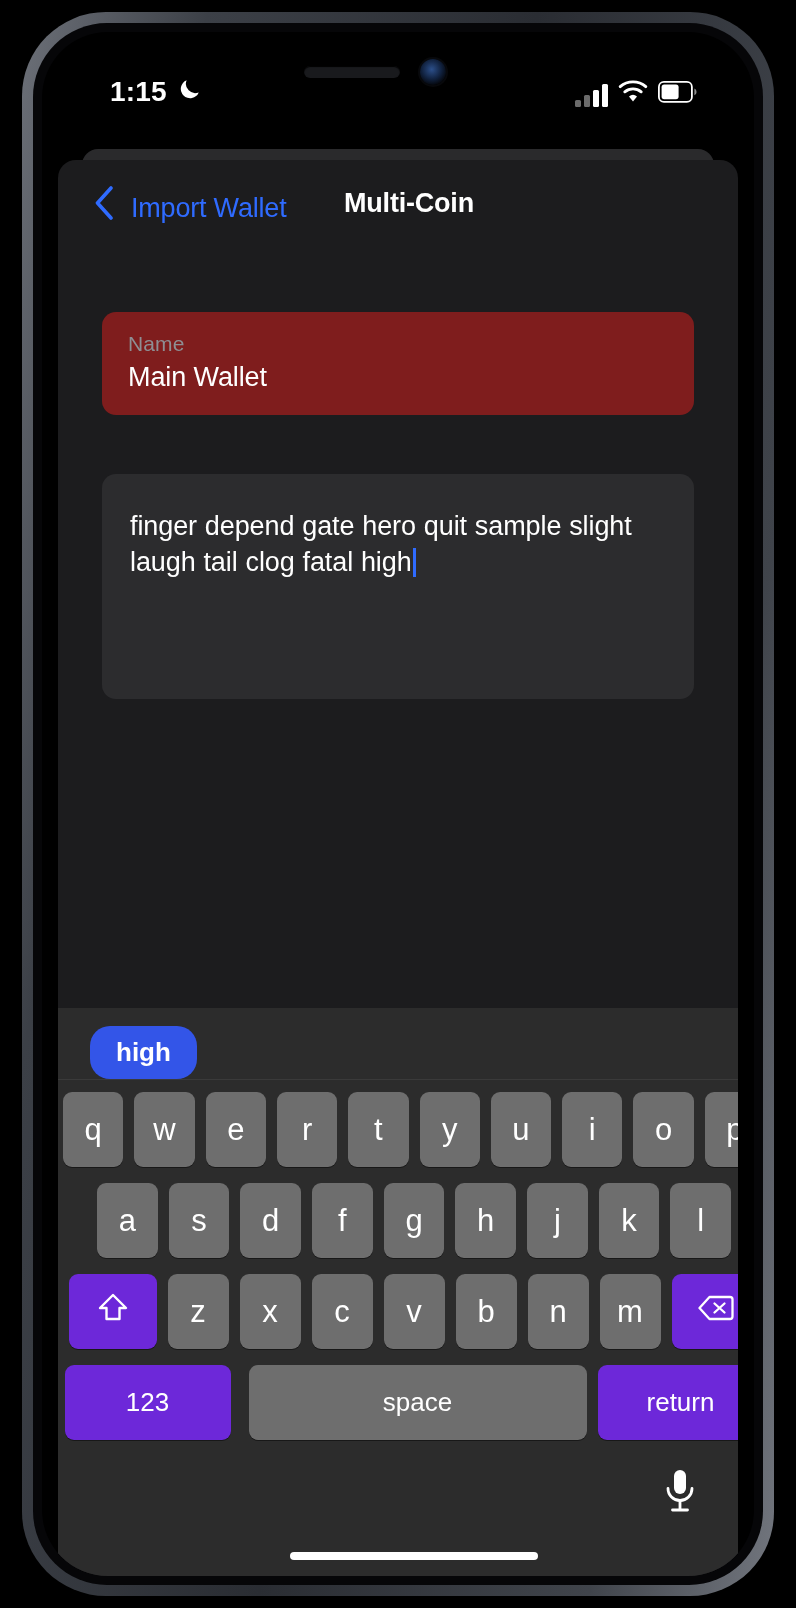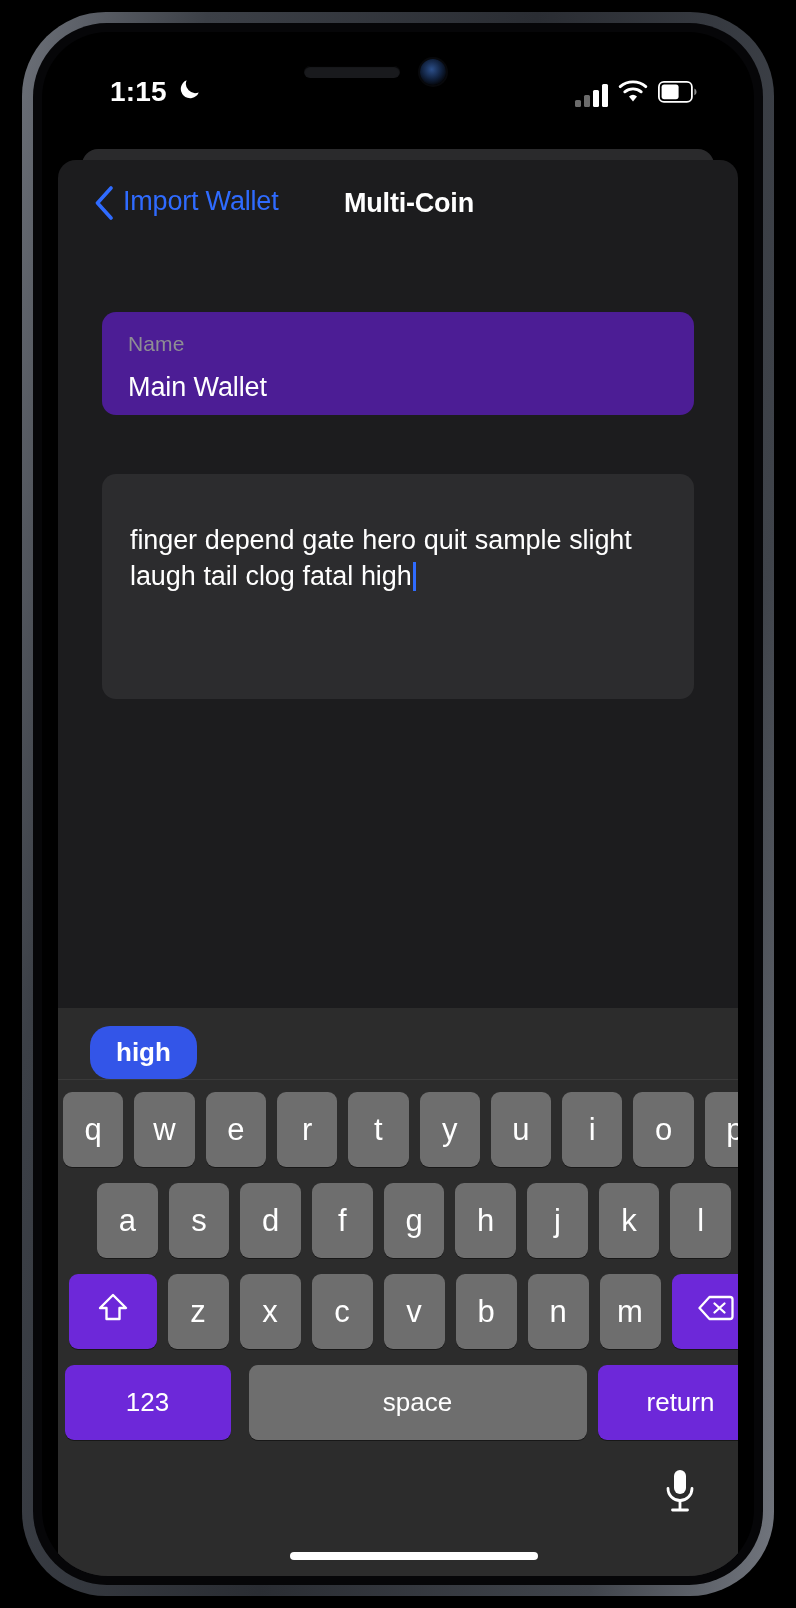--- a/index.html
+++ b/index.html
@@ -102,60 +102,59 @@
     overflow: hidden;
   }
 
   
   #nav-bar {
     position: relative;
     height: 94px;
   }
   #back-button {
     position: absolute; left: 36px; top: 26px;
-    display: flex; align-items: flex-start; gap: 9px;
+    display: flex; align-items: flex-end; gap: 17px;
     color: #2f6bff;
     cursor: pointer;
   }
   #back-chevron { display: block; }
   #back-label { font-size: 27px; letter-spacing: -.2px; }
   #nav-title {
     position: absolute; left: 286px; top: 28px;
     font-size: 27px; font-weight: 700; color: #fff;
     letter-spacing: -.2px;
   }
 
   
   #content { position: relative; padding: 0 44px; }
 
   #name-field {
     margin-top: 58px;
-    background: #4c1d95;
+    background: #7f1d1d;
     border-radius: 14px;
     padding: 20px 26px 24px;
     height: 103px;
     cursor: text;
   }
   #name-label { font-size: 21px; color: #8e8e93; letter-spacing: .1px; }
-  #name-value { font-size: 27px; color: #fff; margin-top: 16px; letter-spacing: -.1px; }
+  #name-value { font-size: 27px; color: #fff; margin-top: 6px; letter-spacing: -.1px; }
 
   #phrase-field {
     margin-top: 59px;
     background: #2c2c2e;
     border-radius: 14px;
     height: 225px;
     padding: 34px 28px 0;
     position: relative;
     cursor: text;
   }
   #phrase-text {
     font-size: 27px; color: #fff; line-height: 36px;
     letter-spacing: -.1px;
     word-spacing: .5px;
-    margin-top: 14px;
   }
   #text-caret {
     display: inline-block;
     width: 3px; height: 29px;
     background: #2f6bff;
     vertical-align: -6px;
     margin-left: 1px;
   }
   #paste-button {
     position: absolute; left: 0; right: 0; bottom: 30px;

